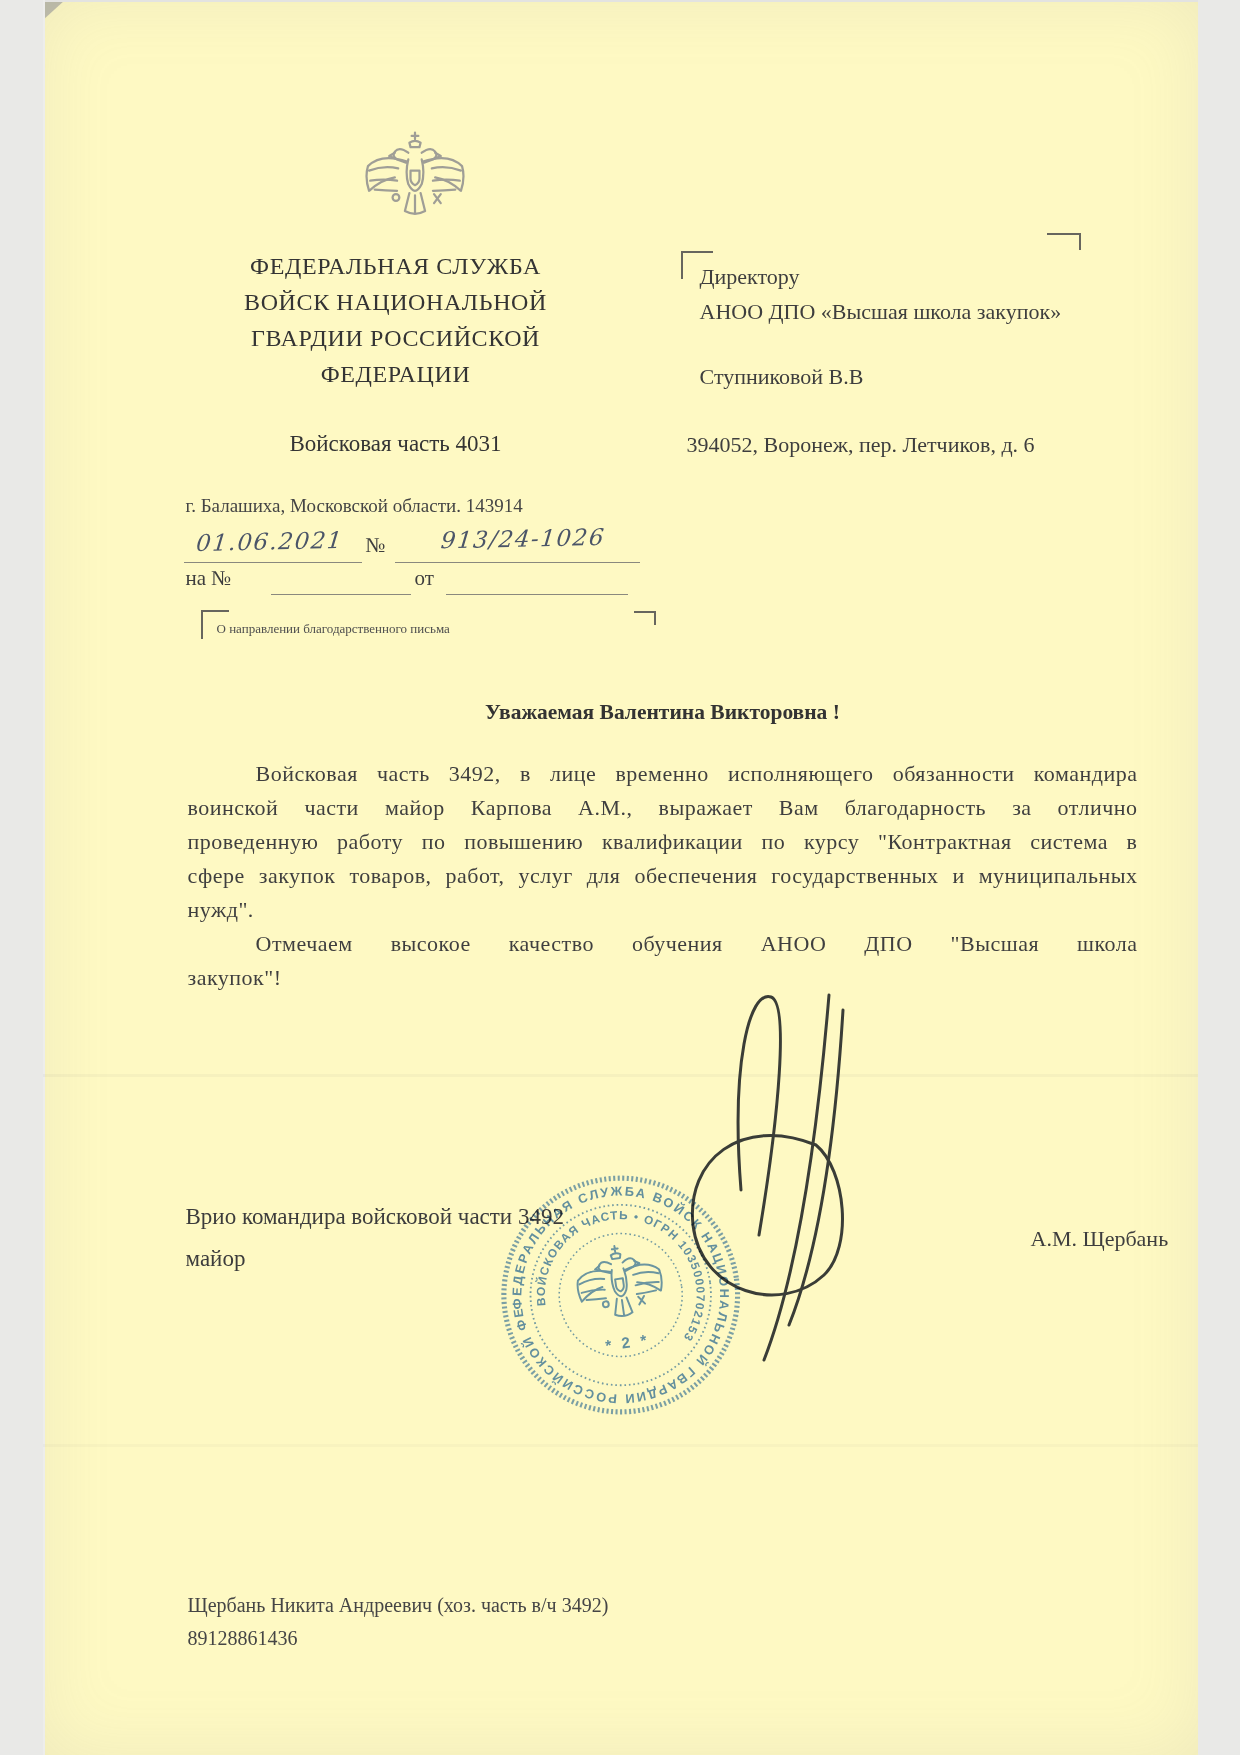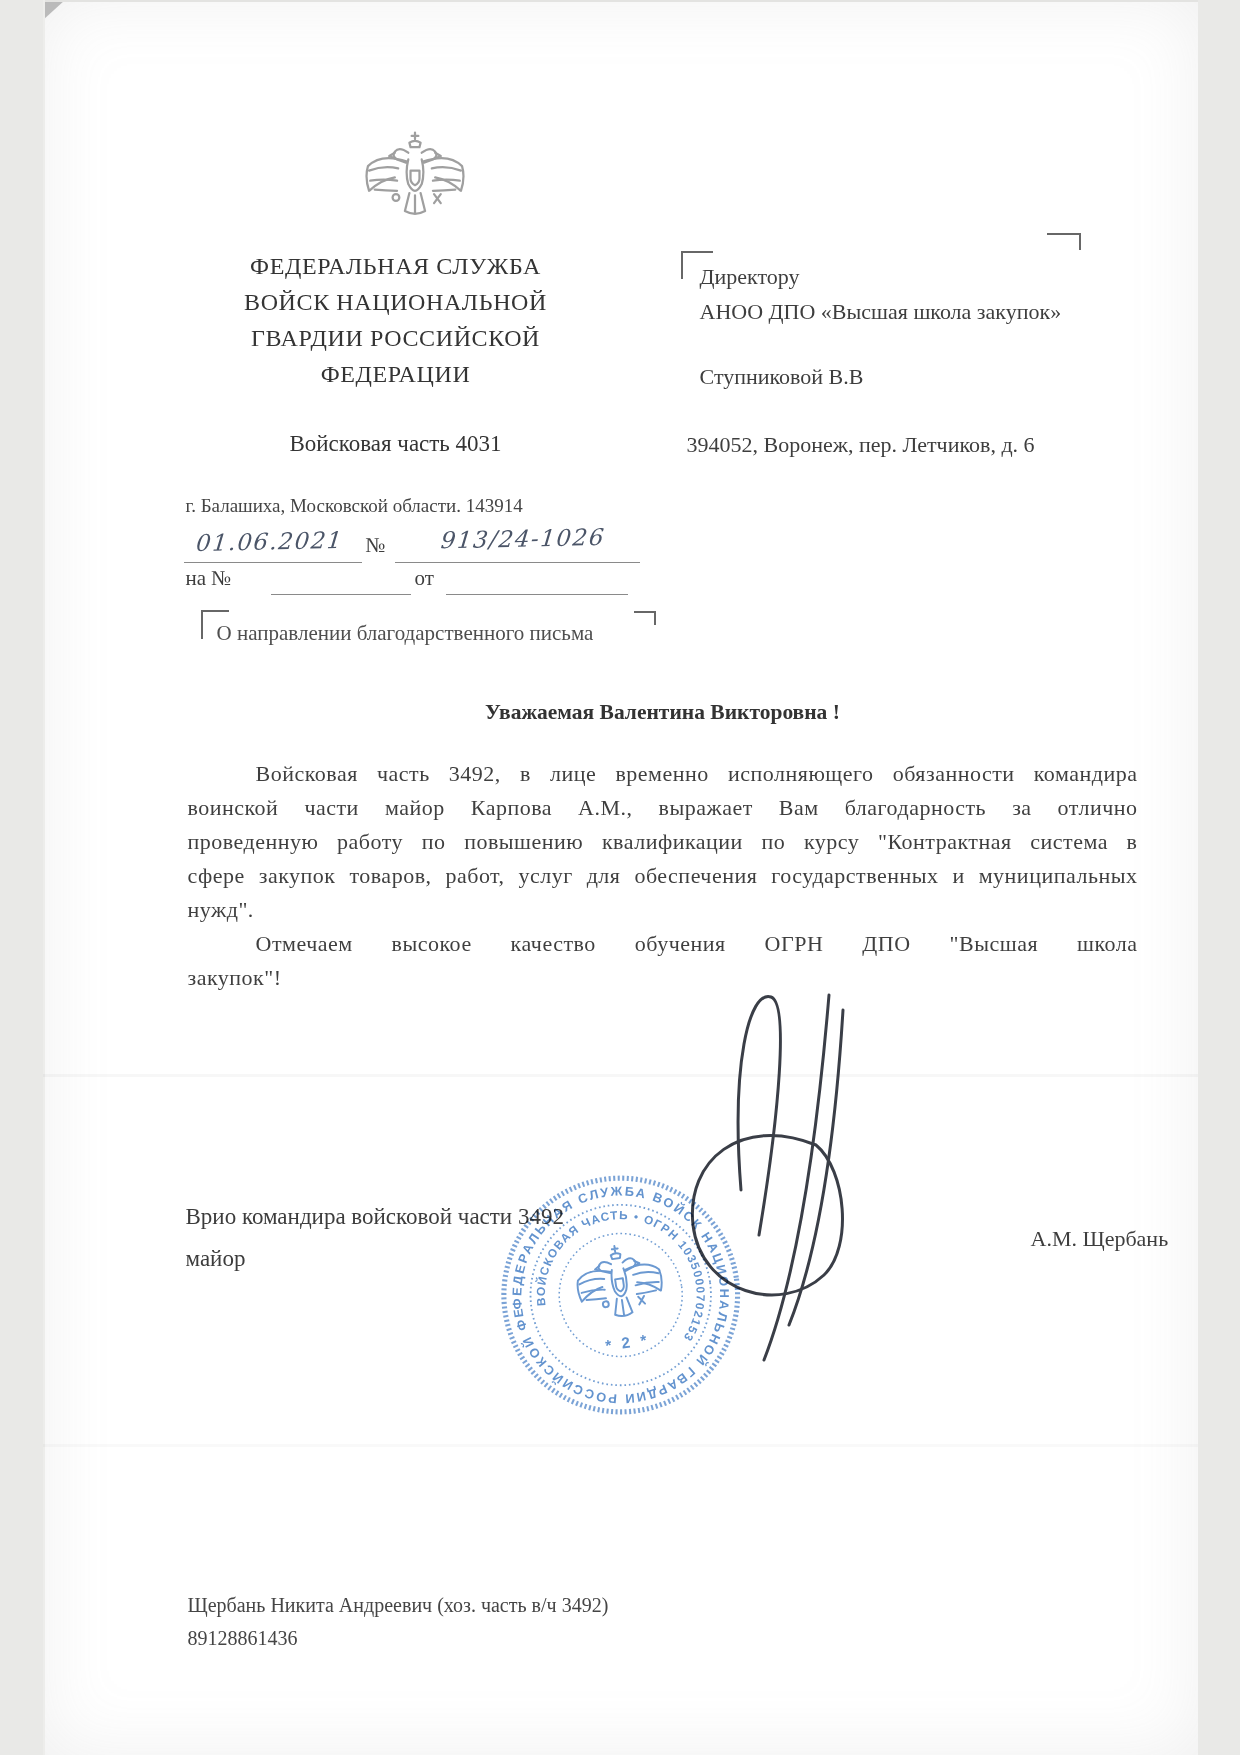--- a/index.html
+++ b/index.html
@@ -1,18 +1,18 @@
 <!DOCTYPE html>
 <html><head>
 <meta charset="utf-8">
 <style>
   html,body{margin:0;padding:0;background:#e9e9e7;}
   .page{
     position:relative; width:1155px; height:1755px; margin:0 auto;
-    background:#ffffff; overflow:hidden;
+    background:#fef9c3; overflow:hidden;
     font-family:"Liberation Serif", serif; color:#3c3c3c;
     box-shadow: inset 0 0 70px rgba(150,150,150,.14);
   }
   .abs{position:absolute;}
   .ctr{text-align:center;}
   
   .corner-tl{width:0;height:0;border-top:20px solid #9a9a9a;border-right:22px solid transparent;opacity:.65;}
   .edge-top{left:0;top:0;width:100%;height:2px;background:#e3e3e1;}
   .edge-left{left:0;top:0;width:2px;height:100%;background:#ededeb;}
   .edge-right{background:#d8d8d6;opacity:.85;}
@@ -28,21 +28,21 @@
     font-family:"DejaVu Serif", serif; font-style:italic;
     color:#4b5568; letter-spacing:1.5px;
     transform:skewX(-7deg) rotate(-1.2deg); transform-origin:left bottom;
   }
   .rule{height:0;border-bottom:1.6px solid #6d6d6d;opacity:.8;}
   
   .mark-tl{border-left:2px solid #4d4d4d;border-top:2px solid #4d4d4d;opacity:.85;}
   .mark-tr{border-right:2px solid #4d4d4d;border-top:2px solid #4d4d4d;opacity:.85;}
   
   .rcp{font-size:22px;color:#3e3e3e;}
-  .subject{font-size:21px;color:#4e4e4e;}
+  .subject{font-size:13px;color:#4e4e4e;}
   .salut{font-size:21.5px;font-weight:bold;color:#333;}
   
   .body-text p{
     margin:0; font-size:22px; line-height:34px; text-align:justify;
     text-indent:68px; color:#3f3f3f; letter-spacing:.5px; word-spacing:7px;
   }
   .body-text p.p2{word-spacing:19px;}
   .sig-pos{font-size:23px;line-height:42px;color:#3c3c3c;}
   .signer{font-size:22px;color:#3e3e3e;}
   .footer{font-size:20px;line-height:33px;color:#454545;}
@@ -122,21 +122,21 @@
   <div class="abs rcp" style="left:644px;top:432px;">394052, Воронеж, пер. Летчиков, д. 6</div>
 
   <div class="abs mark-tl" style="left:158px;top:610px;width:26px;height:27px;"></div>
   <div class="abs subject" style="left:174px;top:621px;">О направлении благодарственного письма</div>
   <div class="abs mark-tr" style="left:591px;top:611px;width:20px;height:12px;"></div>
 
   <div class="abs salut ctr" style="left:145px;top:700px;width:950px;">Уважаемая Валентина Викторовна !</div>
 
   <div class="abs body-text" style="left:145px;top:757px;width:950px;">
     <p class="p1">Войсковая часть 3492, в лице временно исполняющего обязанности командира воинской части майор Карпова А.М., выражает Вам благодарность за отлично проведенную работу по повышению квалификации по курсу "Контрактная система в сфере закупок товаров, работ, услуг для обеспечения государственных и муниципальных нужд".</p>
-    <p class="p2">Отмечаем высокое качество обучения ОГРН ДПО "Высшая школа закупок"!</p>
+    <p class="p2">Отмечаем высокое качество обучения АНОО ДПО "Высшая школа закупок"!</p>
   </div>
 
   <div class="abs sig-pos" style="left:143px;top:1196px;width:560px;">
     <div>Врио командира войсковой части 3492</div>
     <div>майор</div>
   </div>
   <div class="abs signer" style="left:988px;top:1226px;">А.М. Щербань</div>
 
   <div class="abs stamp" style="left:455px;top:1172px;">
     <svg width="246" height="246" viewBox="0 0 240 240" style="color:#4d84c8;">

